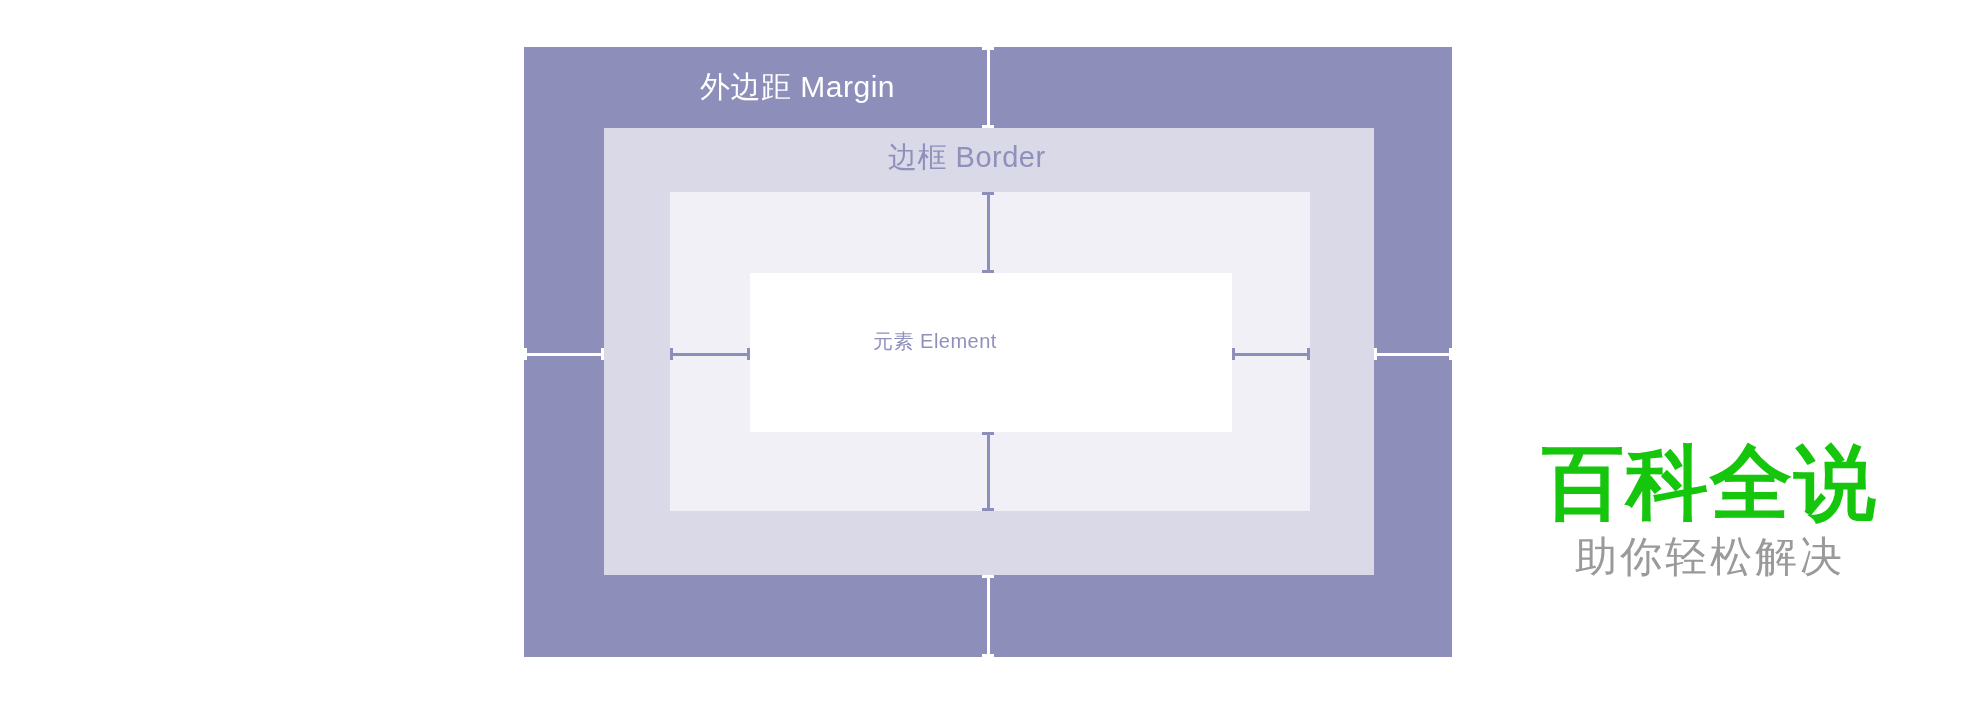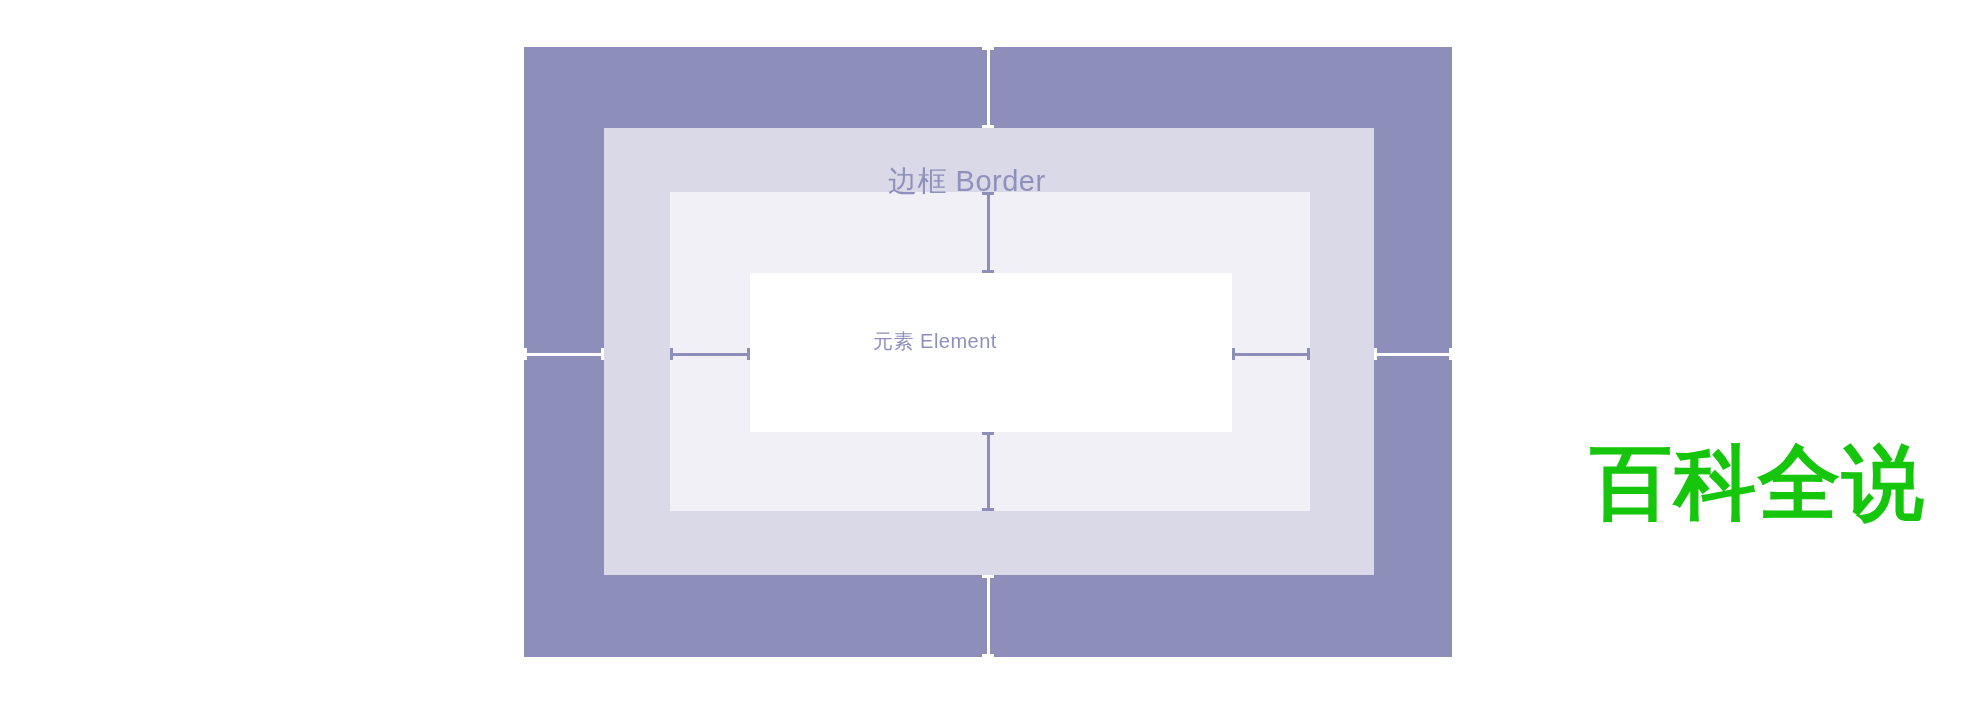--- a/index.html
+++ b/index.html
@@ -80,21 +80,20 @@
     color: #ffffff;
     left: 700px;
     top: 72px;
   }
 
   #label-border {
     color: #9090bd;
     left: 888px;
     top: 143px;
     font-size: 29px;
-    margin-top: 24px;
   }
 
   #label-padding {
     color: #9090bd;
     left: 723px;
     top: 200px;
     font-size: 29px;
   }
 
   #label-element {
@@ -160,21 +159,21 @@
 
   
   #dim-padding-top    { left: 982px; top: 192px; height: 81px; }
   #dim-padding-bottom { left: 982px; top: 432px; height: 79px; }
   #dim-padding-left   { left: 670px; top: 348px; width: 80px; }
   #dim-padding-right  { left: 1232px; top: 348px; width: 78px; }
 
   
   #brand-logo {
     position: absolute;
-    left: 1568px;
+    left: 1520px;
     top: 440px;
     width: 380px;
     text-align: center;
     line-height: 1;
   }
   #brand-name {
     font-family: "DejaVu Sans", "Liberation Sans", sans-serif;
     font-size: 82px;
     font-weight: 700;
     color: #16c60c;
@@ -198,20 +197,21 @@
 <div id="boxmodel-diagram">
 
   <div class="layer" id="margin-box"></div>
 
   <div class="layer" id="border-box"></div>
 
   <div class="layer" id="padding-box"></div>
 
   <div class="layer" id="element-box"></div>
 
+  <div class="layer-label" id="label-margin">外边距 Margin</div>
 
   <div class="layer-label" id="label-border">边框 Border</div>
 
 
   <div class="layer-label" id="label-element">元素 Element</div>
 
   <div class="dim dim-v dim-white" id="dim-margin-top">
     <div class="cap cap-start"></div>
     <div class="stem"></div>
     <div class="cap cap-end"></div>
@@ -254,15 +254,16 @@
   </div>
 
   <div class="dim dim-h dim-purple" id="dim-padding-right">
     <div class="cap cap-start"></div>
     <div class="stem"></div>
     <div class="cap cap-end"></div>
   </div>
 
   <div id="brand-logo">
     <div id="brand-name">百科全说</div>
+    <div id="brand-tagline">助你轻松解决</div>
   </div>
 
 </div>
 
 </body></html>

